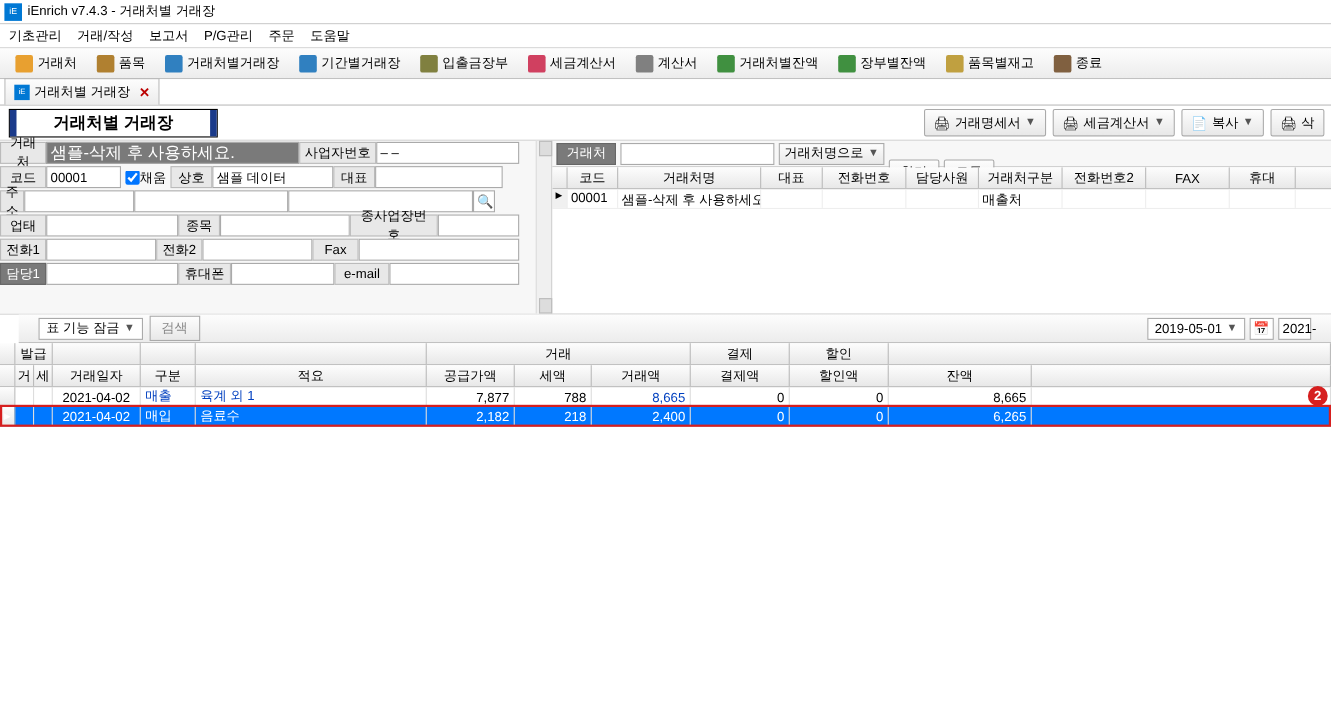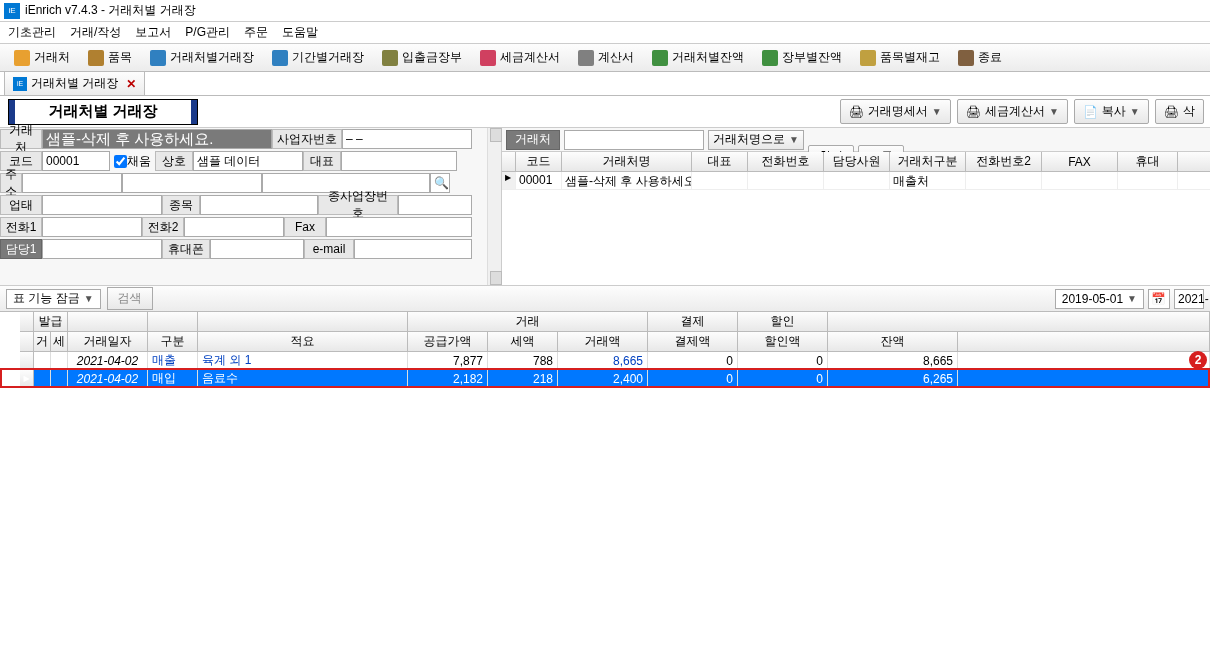--- a/index.html
+++ b/index.html
@@ -258,43 +258,43 @@
   white-space: nowrap;
 }
 
 
 .midbar {
   height: 26px;
   background: linear-gradient(#fdfdfd, #ececec);
   border-bottom: 1px solid #bbb;
   display: flex;
   align-items: center;
-  padding: 0 6px;
+  padding: 0 18px;
   gap: 6px;
+  margin-left: 17px;
 }
 .mselect {
   height: 20px;
   padding: 0 6px;
   border: 1px solid #aaa;
   background: #fff;
   display: flex;
   align-items: center;
   gap: 4px;
 }
 .mbtn {
   padding: 2px 10px;
   background: linear-gradient(#fdfdfd, #e8e8e8);
   border: 1px solid #aaa;
   color: #888;
 }
 
 
 .ledger {
   position: relative;
-  padding-left: 20px;
 }
 .ledger-head1 {
   display: flex;
   background: linear-gradient(#fdfdfd, #e8e8e8);
   border-bottom: 1px solid #bbb;
   height: 20px;
 }
 .ledger-head2 {
   display: flex;
   background: linear-gradient(#fdfdfd, #e8e8e8);
@@ -320,21 +320,21 @@
 }
 .lc {
   border-right: 1px solid #ddd;
   padding: 1px 4px;
   overflow: hidden;
   white-space: nowrap;
   display: flex;
   align-items: center;
 }
 .lc.r { justify-content: flex-end; }
-.lc.c { justify-content: center; font-style: italic; }
+.lc.c { justify-content: center; }
 .lc.blue { color: #0040c0; }
 .row-handle {
   width: 14px;
   background: linear-gradient(#fdfdfd, #e8e8e8);
   border-right: 1px solid #bbb;
   display: flex;
   align-items: center;
   justify-content: center;
   font-size: 8px;
 }

